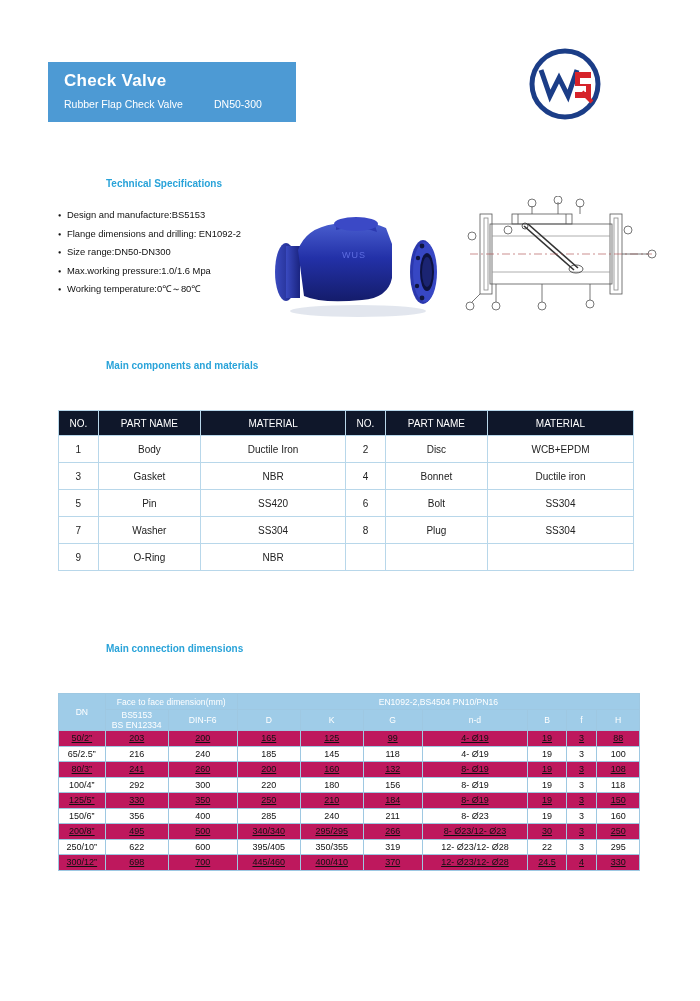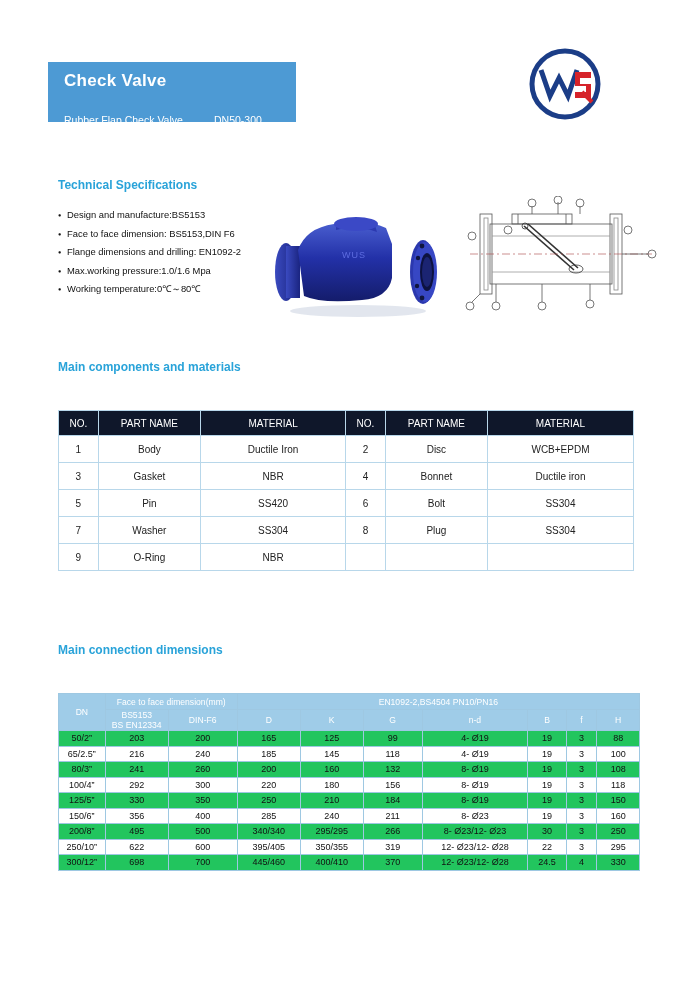--- a/index.html
+++ b/index.html
@@ -28,21 +28,21 @@
     color: #ffffff;
     padding: 9px 0 16px 16px;
   }
   .title-block .main-title {
     font-size: 17px;
     font-weight: bold;
     letter-spacing: 0.3px;
     line-height: 20px;
   }
   .title-block .sub-row {
-    margin-top: 23px;
+    margin-top: 7px;
     font-size: 10.5px;
     line-height: 12px;
     display: flex;
     align-items: flex-end;
   }
   .title-block .sub-title { width: 150px; }
   .title-block .range { }
 
   .logo-wrap {
     position: absolute;
@@ -56,22 +56,23 @@
     font-size: 15px;
     font-weight: bold;
     color: #1b3d87;
     letter-spacing: 1.2px;
   }
 
   
   .section-heading {
     position: absolute;
     color: #29a3d9;
-    font-size: 12px;
+    font-size: 10px;
     font-weight: bold;
+    margin-left: 48px;
   }
   #tech-heading { left: 58px; top: 178px; }
   #comp-heading { left: 58px; top: 360px; }
   #dim-heading  { left: 58px; top: 643px; }
 
   
   .spec-list {
     position: absolute;
     left: 58px; top: 206px;
     width: 210px;
@@ -141,21 +142,21 @@
     height: 16px;
     padding: 0 1px;
   }
   .dim-table thead th {
     background: #9fcce8;
     color: #ffffff;
     font-size: 8.6px;
     line-height: 10px;
   }
   .dim-table tbody td { height: 15.5px; font-size: 9px; color: #111; }
-  .dim-table tbody tr.alt td { background: #22c55e; }
+  .dim-table tbody tr.alt td { background: #be185d; text-decoration: underline; }
   .dim-table tbody tr td:first-child { }
   .w-dn { width: 46px; }
   .w-bs { width: 62px; }
   .w-din { width: 68px; }
   .w-d { width: 62px; }
   .w-k { width: 62px; }
   .w-g { width: 58px; }
   .w-nd { width: 104px; }
   .w-b { width: 38px; }
   .w-f { width: 30px; }
@@ -184,22 +185,22 @@
       </svg>
     </div>
   </div>
 </div>
 
 <div class="section-heading" id="tech-heading">Technical Specifications</div>
 
 <div class="spec-list">
   <ul>
     <li>Design and manufacture:BS5153</li>
-    <li>Face to face dimension: BS5153,DIN F6</li>
     <li>Flange dimensions and drilling: EN1092-2</li>
+    <li>Size range:DN50-DN300</li>
     <li>Max.working pressure:1.0/1.6 Mpa</li>
     <li>Working temperature:0℃～80℃</li>
   </ul>
 </div>
 
 <div class="photo">
   <svg width="200" height="128" viewBox="0 0 200 128">
     <defs>
       <linearGradient id="blueBody" x1="0" y1="0" x2="0" y2="1">
         <stop offset="0%" stop-color="#4a5fd0"></stop>

